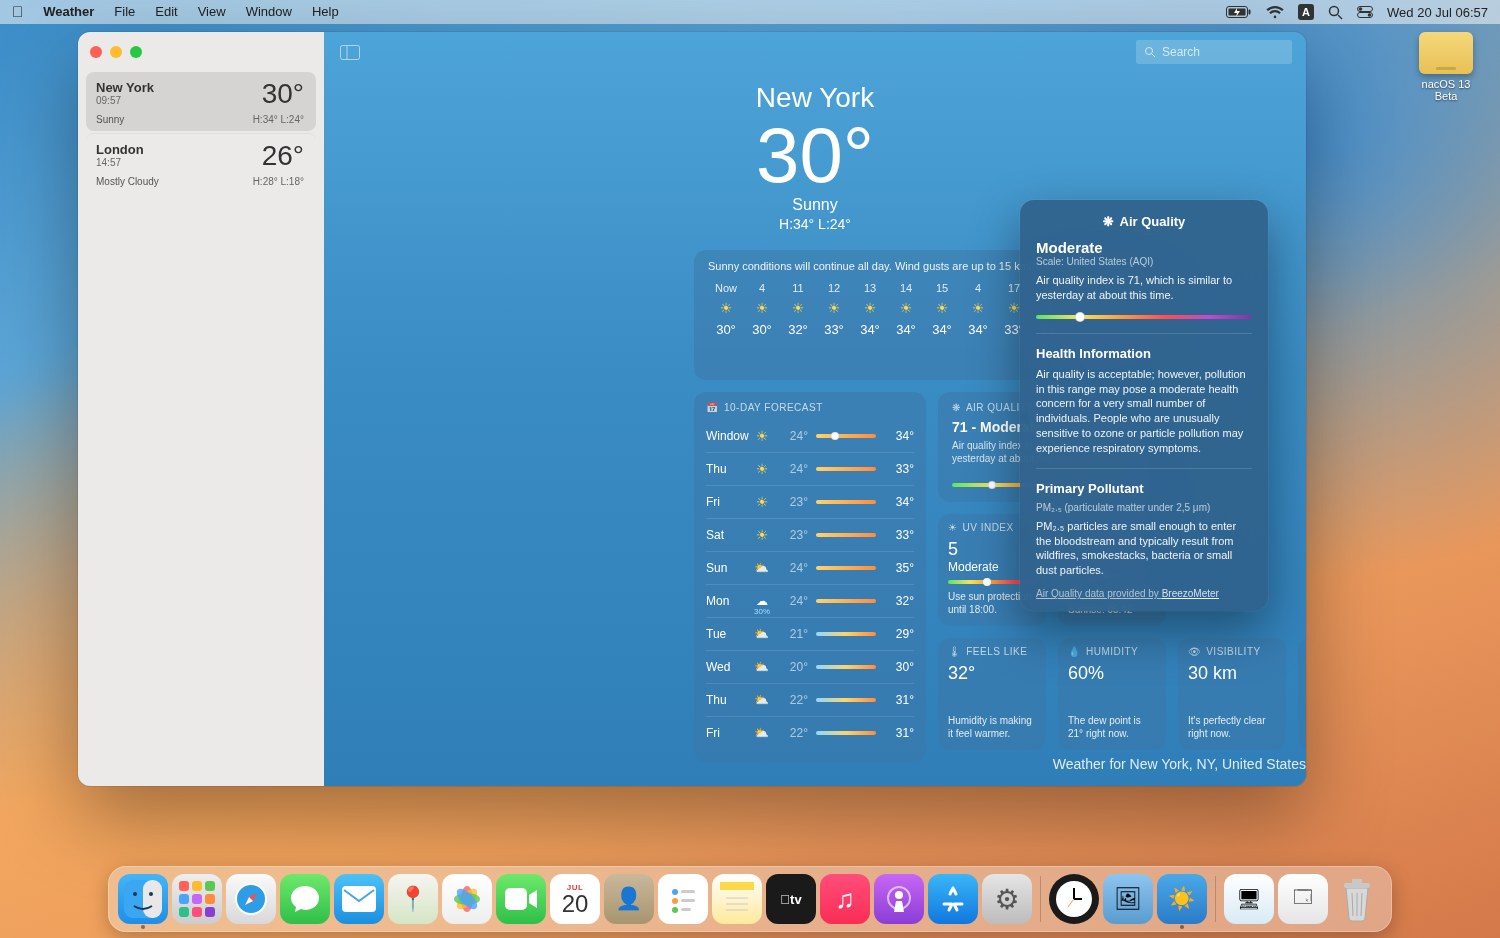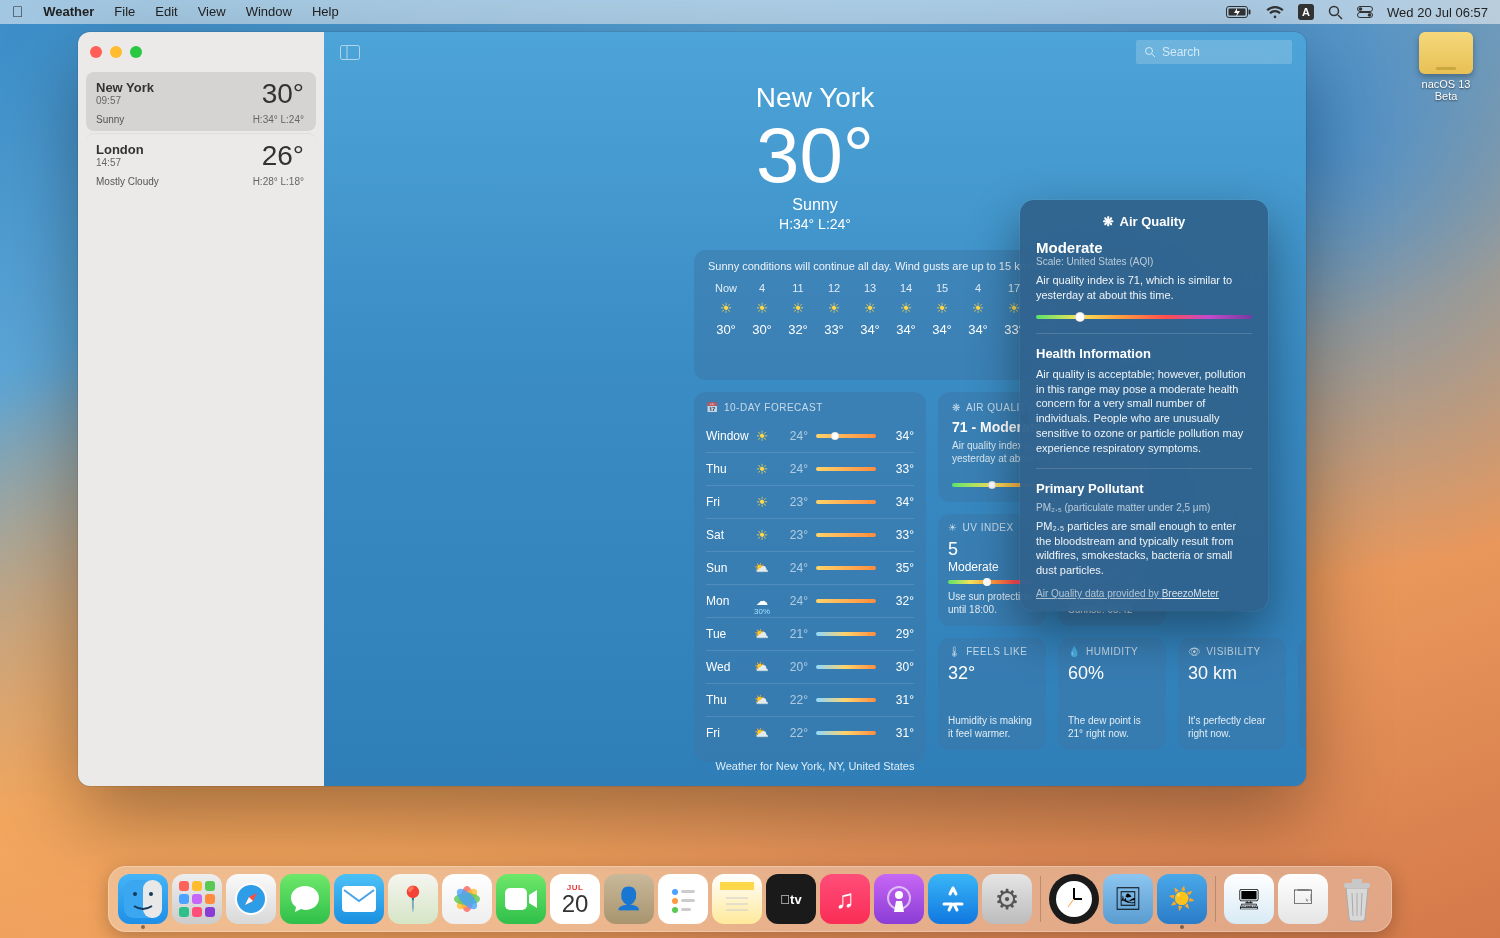--- a/index.html
+++ b/index.html
@@ -81,21 +81,21 @@
 .small .big { font-size:18px; font-weight:400; margin-top:2px; }
 .small .sub { font-size:12px; }
 .small .note { font-size:10px; color:rgba(255,255,255,0.85); position:absolute; bottom:10px; left:10px; right:10px; line-height:1.25; }
 .uv { left:244px; top:264px; }
 .sunset { left:364px; top:264px; }
 .sunset .curve { margin-top:6px; }
 .feels { left:244px; top:388px; }
 .humid { left:364px; top:388px; }
 .vis { left:484px; top:388px; }
 .press { left:604px; top:388px; }
-.footer-loc { position:absolute; bottom:14px; left:0; right:0; text-align:center; font-size:11px; color:rgba(255,255,255,0.85); }
+.footer-loc { position:absolute; bottom:14px; left:0; right:0; text-align:right; font-size:14px; color:rgba(255,255,255,0.85); }
 
 .popover { position:absolute; top:200px; left:1020px; width:248px; background:rgba(48,98,140,0.92); backdrop-filter:blur(30px); border-radius:14px; box-shadow:0 20px 50px rgba(0,0,0,0.4),0 0 0 1px rgba(255,255,255,0.06); color:#fff; padding:14px 16px 12px; font-size:12px; }
 .popover::before { content:""; position:absolute; left:-8px; top:210px; border:8px solid transparent; border-right-color:rgba(48,98,140,0.92); }
 .popover .pt { text-align:center; font-weight:600; font-size:13px; margin-bottom:10px; display:flex; gap:6px; justify-content:center; align-items:center; }
 .popover .lvl { font-size:15px; font-weight:600; }
 .popover .scale { font-size:10px; color:rgba(255,255,255,0.65); margin-bottom:6px; }
 .popover .txt { font-size:11px; line-height:1.35; color:rgba(255,255,255,0.92); }
 .popover .grad2 { margin:12px 0 14px; height:4px; border-radius:2px; background:linear-gradient(90deg,#5be36a,#f5e35a,#ff9a3e,#ff4e4e,#c24acc,#7a3aa0); position:relative; }
 .popover .grad2 .mk { position:absolute; top:-3px; width:10px; height:10px; border-radius:50%; background:#fff; border:1px solid rgba(0,0,0,0.15); }
 .popover hr { border:none; border-top:1px solid rgba(255,255,255,0.15); margin:12px 0; }

